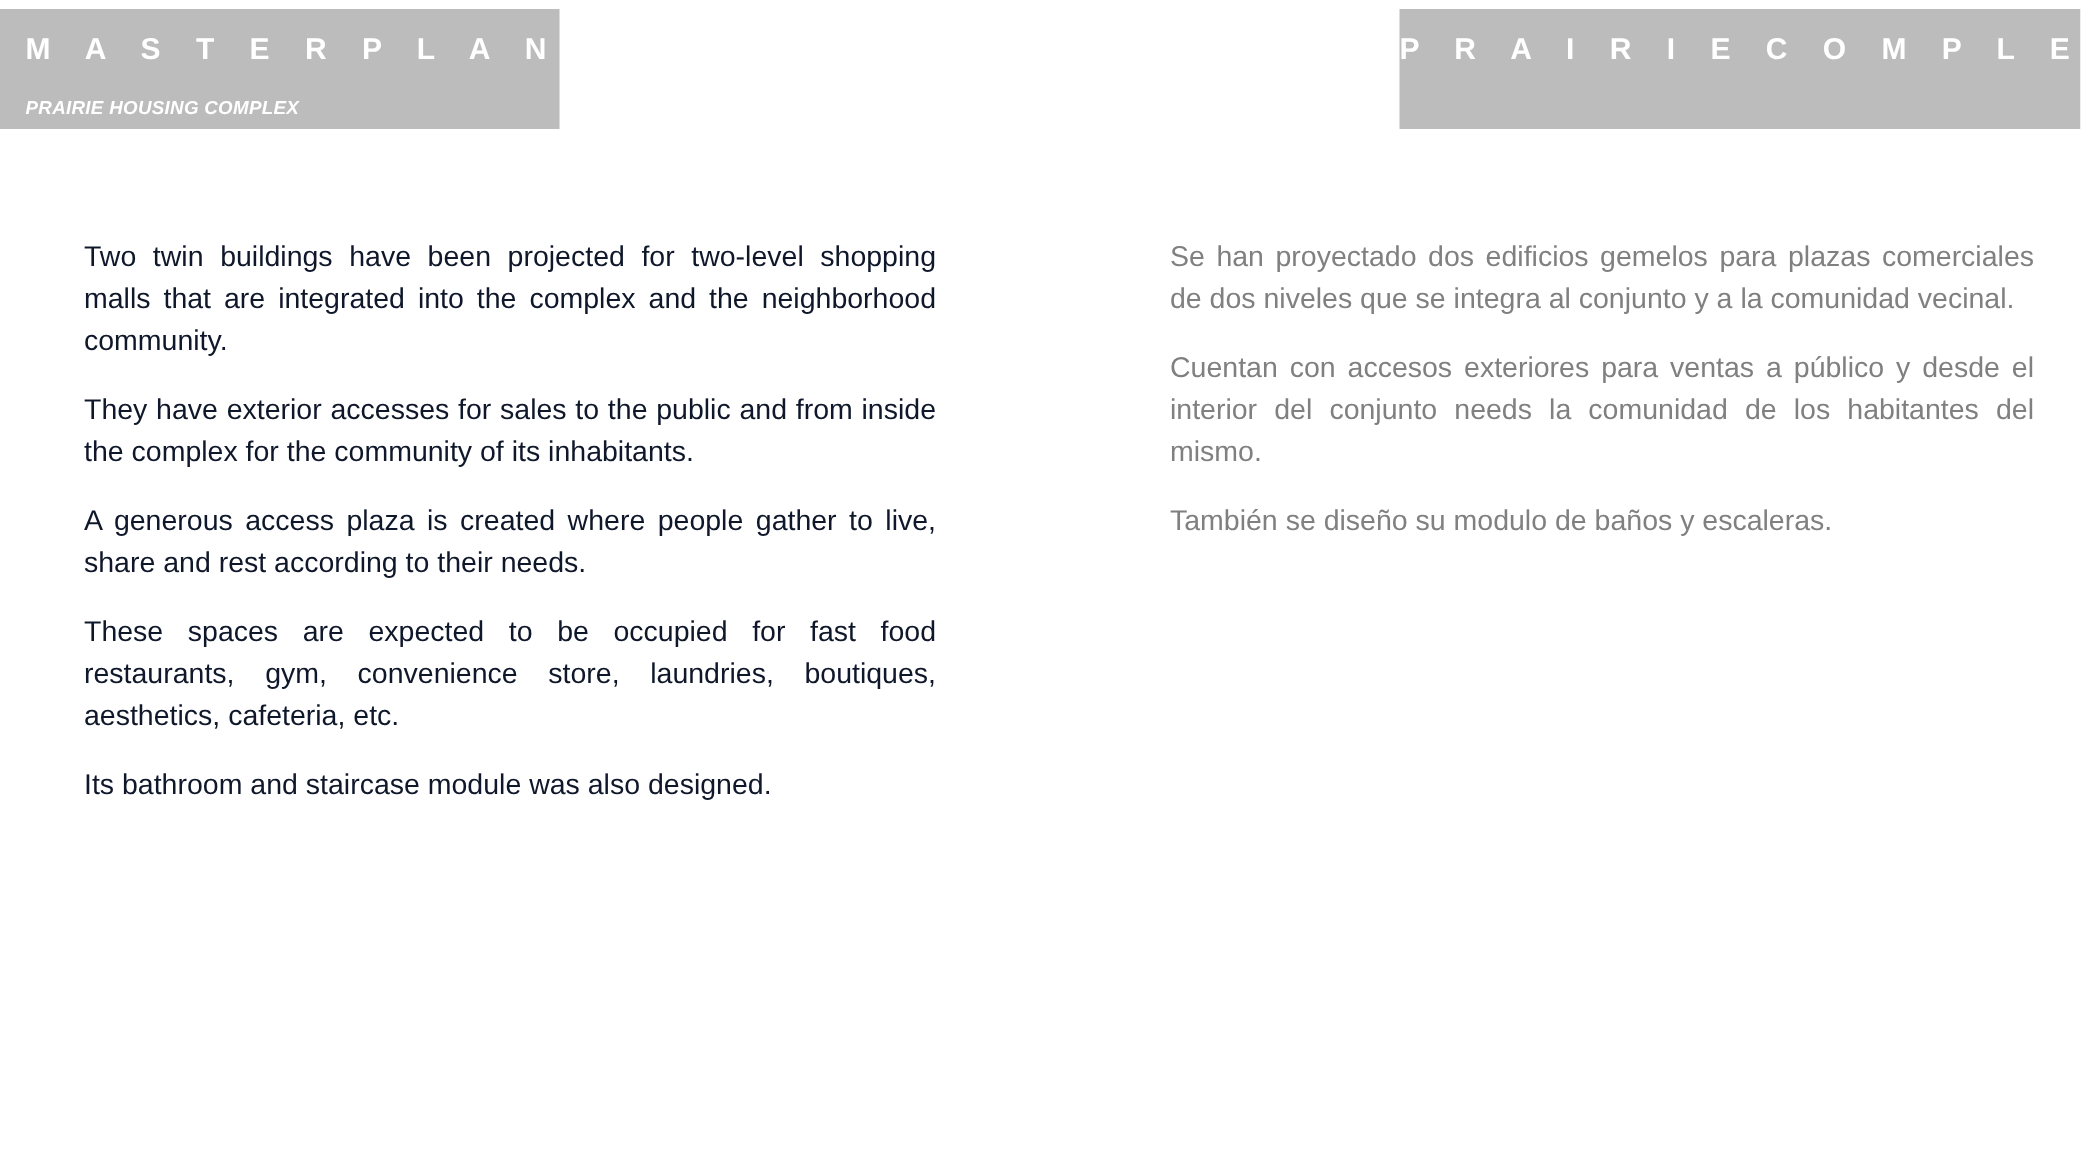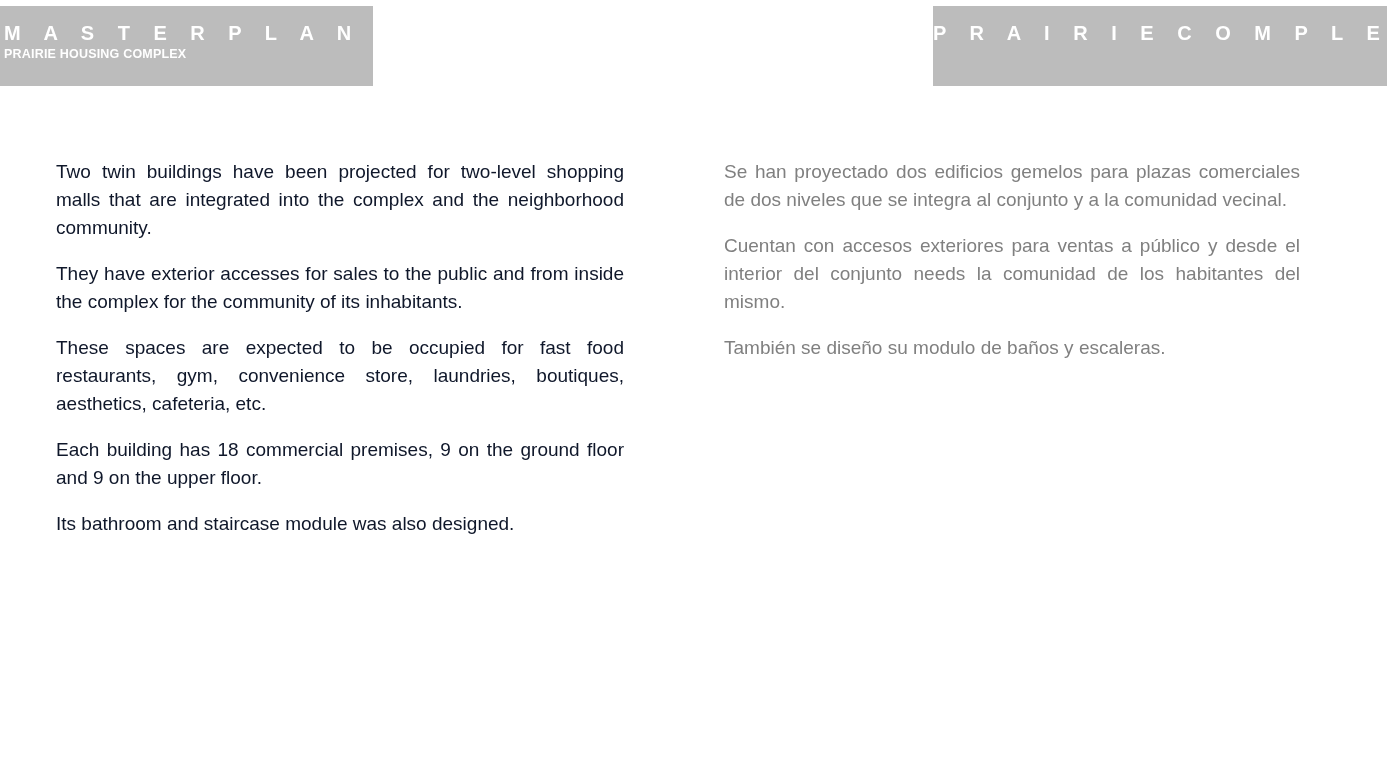--- a/index.html
+++ b/index.html
@@ -20,21 +20,21 @@
     position: absolute;
     background: #bcbcbc;
     color: #ffffff;
     box-sizing: border-box;
   }
   .banner-left {
     left: 0;
     top: 6px;
     width: 373px;
     height: 80px;
-    padding: 10px 0 8px 4px;
+    padding: 10px 0 8px 17px;
   }
   .banner-right {
     left: 933px;
     top: 6px;
     width: 454px;
     height: 80px;
     padding: 10px 10px 8px 0;
     text-align: right;
   }
   .banner-title {
@@ -52,20 +52,22 @@
     letter-spacing: 9px;
     padding-right: 2px;
   }
   .banner-sub {
     font-size: 12.5px;
     font-weight: bold;
     letter-spacing: 0.2px;
     line-height: 16px;
   }
   .banner-left .banner-sub {
+    margin-top: 18px;
+    font-style: italic;
   }
   .banner-right .banner-sub {
     margin-top: 18px;
   }
 
   
   .columns {
     position: absolute;
     top: 158px;
     left: 0;
@@ -73,21 +75,21 @@
   }
   .col {
     position: absolute;
     top: 0;
   }
   .col-en {
     left: 56px;
     width: 568px;
   }
   .col-es {
-    left: 724px;
+    left: 780px;
     width: 576px;
   }
   .para {
     margin: 0 0 18px 0;
     text-align: justify;
     font-size: 19px;
     line-height: 28px;
   }
   .col-en .para {
     color: #0f172a;
@@ -109,22 +111,22 @@
 
 <div class="banner banner-right">
   <div class="banner-title">P R A I R I E     C O M P L E X</div>
 </div>
 
 <div class="columns">
 
   <div class="col col-en">
     <p class="para">Two twin buildings have been projected for two-level shopping malls that are integrated into the complex and the neighborhood community.</p>
     <p class="para">They have exterior accesses for sales to the public and from inside the complex for the community of its inhabitants.</p>
+    <p class="para">A generous access plaza is created where people gather to live, share and rest according to their needs.</p>
     <p class="para">These spaces are expected to be occupied for fast food restaurants, gym, convenience store, laundries, boutiques, aesthetics, cafeteria, etc.</p>
-    <p class="para">Each building has 18 commercial premises, 9 on the ground floor and 9 on the upper floor.</p>
     <p class="para">Its bathroom and staircase module was also designed.</p>
   </div>
 
   <div class="col col-es">
     <p class="para">Se han proyectado dos edificios gemelos para plazas comerciales de dos niveles que se integra al conjunto y a la comunidad vecinal.</p>
     <p class="para">Cuentan con accesos exteriores para ventas a público y desde el interior del conjunto needs la comunidad de los habitantes del mismo.</p>
     <p class="para">También se diseño su modulo de baños y escaleras.</p>
   </div>
 
 </div>

